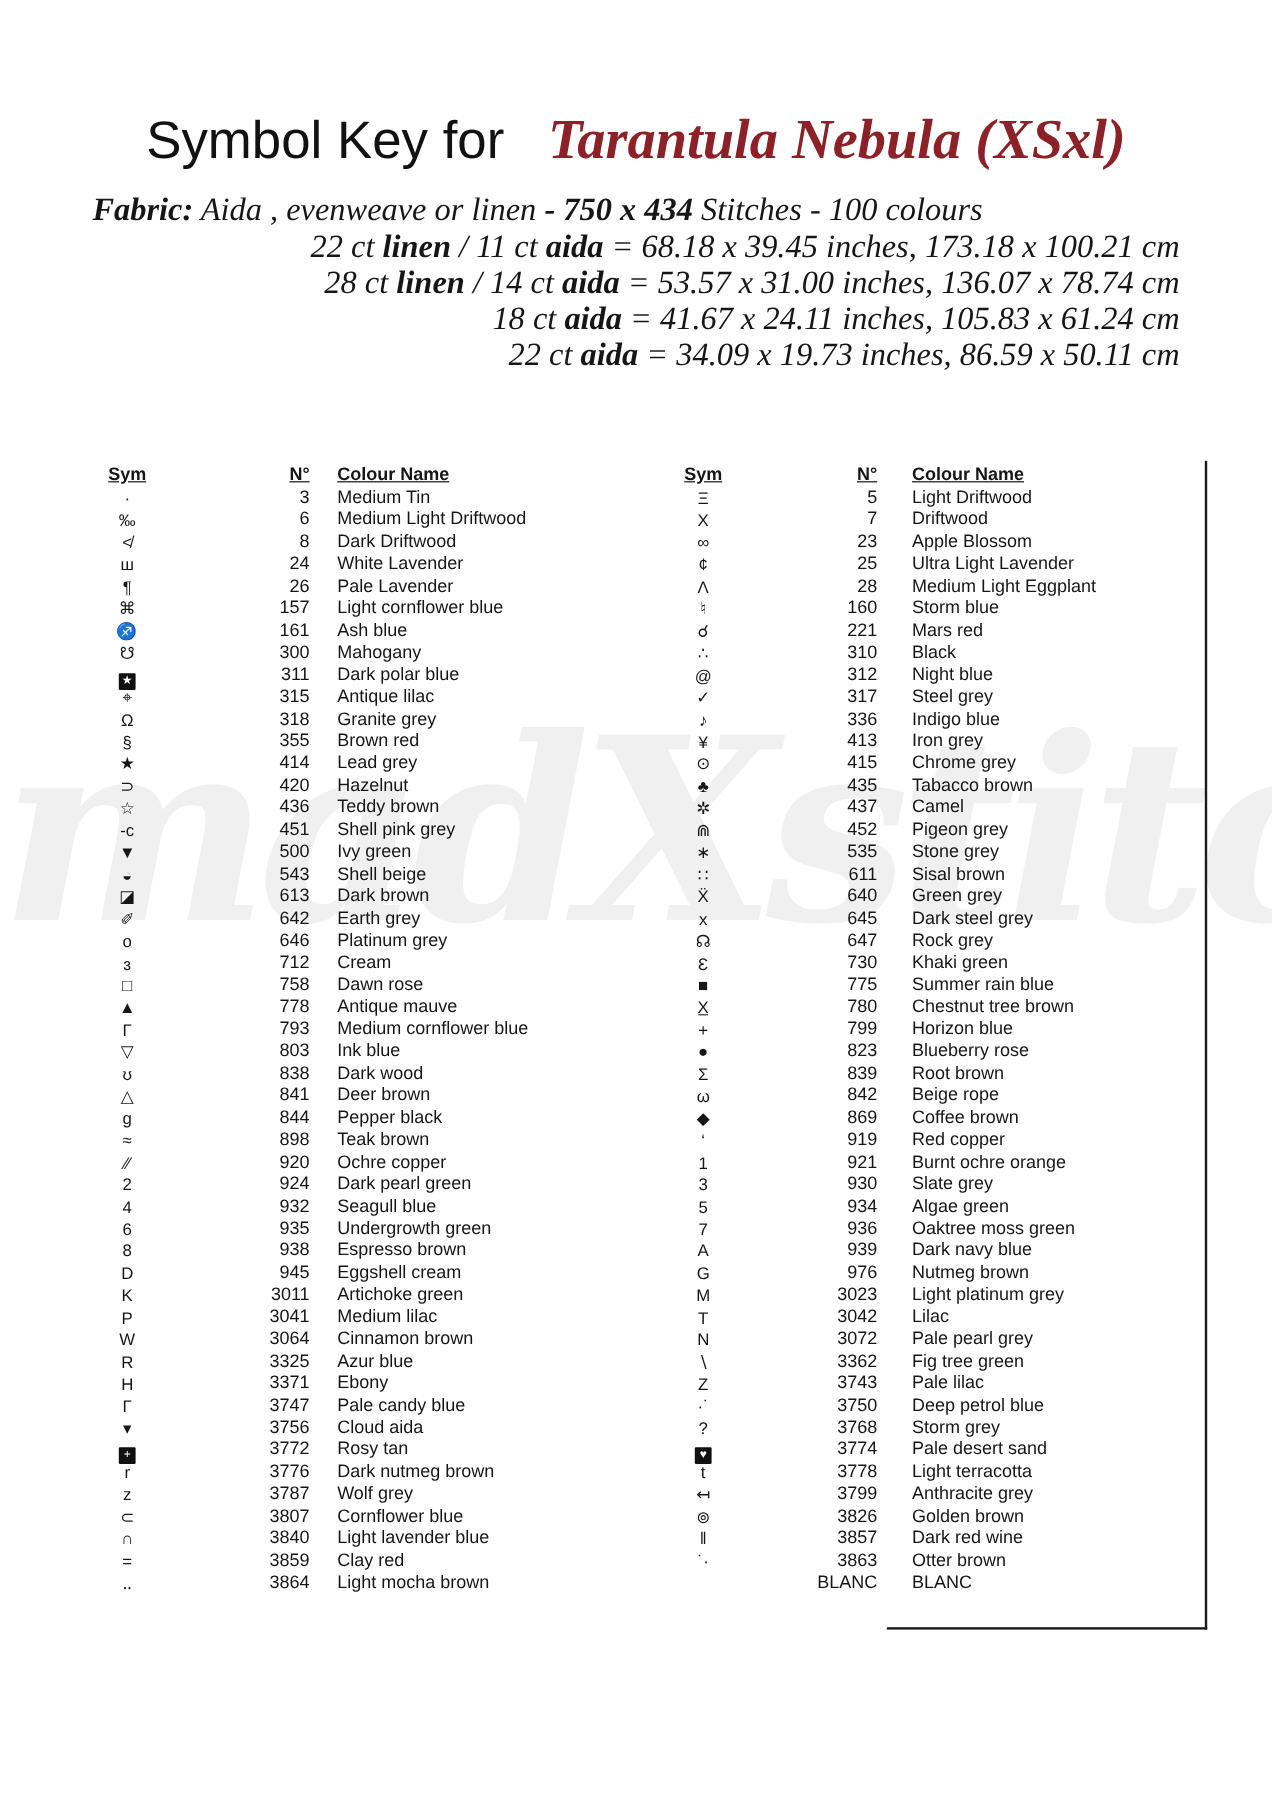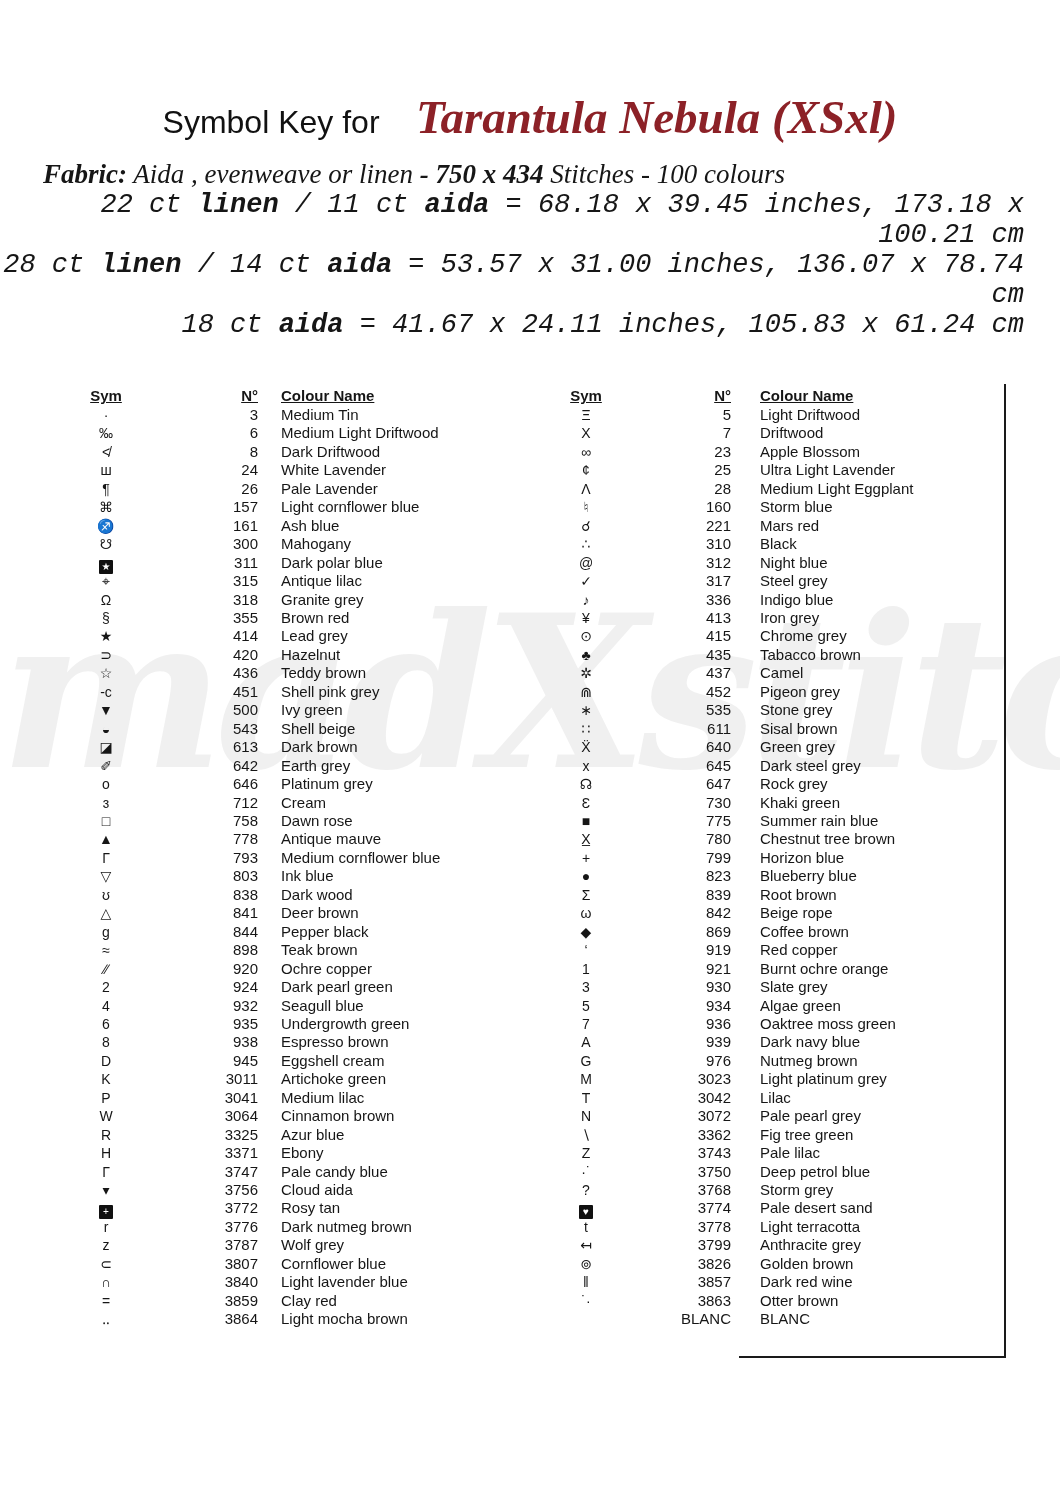--- a/index.html
+++ b/index.html
@@ -9,31 +9,31 @@
     font-family:"Liberation Sans",sans-serif;
   }
   .watermark{
     position:absolute;top:568px;left:0;width:1060px;
     font-family:"DejaVu Serif",serif;font-style:italic;font-weight:bold;
     font-size:212px;letter-spacing:-9px;white-space:nowrap;text-align:center;
     color:rgba(50,50,50,0.075);z-index:0;pointer-events:none;
   }
   .content{position:relative;z-index:1;}
   .header-line{margin:90px 0 0 0;text-align:center;white-space:nowrap;line-height:54px;}
-  .title-black{font-size:32px;color:#111;}
+  .title-black{font-size:44px;color:#111;}
   .title-red{
     font-family:"Liberation Serif",serif;font-style:italic;font-weight:700;
     font-size:47px;margin-left:32px;
   }
   .fabric-line1{
-    margin:4px 0 0 43px;font-family:"Liberation Serif",serif;font-style:italic;
+    margin:4px 0 0 77px;font-family:"Liberation Serif",serif;font-style:italic;
     font-size:27px;line-height:31px;white-space:nowrap;
   }
   .size-lines{
-    text-align:right;padding-right:36px;font-family:Liberation Mono, monospace;
+    text-align:right;padding-right:77px;font-family:Liberation Serif, serif;
     font-style:italic;font-size:27px;line-height:30px;
   }
   .b{font-weight:bold;}
   .half{position:absolute;}
   .col-left{left:62px;top:296px;width:478px;}
   .col-right{left:540px;top:296px;width:466px;}
   .thead{display:flex;height:20px;line-height:20px;font-weight:bold;font-size:15px;}
   .thead span{text-decoration:underline;}
   .trow{display:flex;height:18.46px;line-height:18.46px;font-size:15px;}
   .c-sym{width:88px;text-align:center;font-size:14px;}
@@ -60,20 +60,21 @@
   <div class="header-line">
     <span class="title-black">Symbol Key for</span>
     <span class="title-red" style="color: rgb(140, 33, 39);">Tarantula Nebula (XSxl)</span>
   </div>
 
   <div class="fabric-line1" id="fabric-line1"><span class="b">Fabric:</span><span>  Aida , evenweave or  linen </span><span class="b">- 750 x 434</span><span> Stitches - 100 colours</span></div>
   <div class="size-lines" id="size-lines">
       <div class="size-line"><span>22 ct </span><span class="b">linen</span><span> / 11 ct </span><span class="b">aida</span><span> = 68.18 x 39.45 inches, 173.18 x 100.21 cm</span></div>
       <div class="size-line"><span>28 ct </span><span class="b">linen</span><span> / 14 ct </span><span class="b">aida</span><span> = 53.57 x 31.00 inches, 136.07 x 78.74 cm</span></div>
       <div class="size-line"><span>18 ct </span><span class="b">aida</span><span>  = 41.67 x 24.11 inches, 105.83 x 61.24 cm</span></div>
+      <div class="size-line"><span>22 ct </span><span class="b">aida</span><span> = 34.09 x 19.73 inches, 86.59 x 50.11 cm</span></div>
     </div>
 
   <div class="half col-left">
     <div class="thead">
       <span class="c-sym">Sym</span>
       <span class="c-num">N°</span>
       <span class="c-name">Colour Name</span>
     </div>
     <div id="left-rows">
         <div class="trow">
@@ -457,21 +458,21 @@
           <span class="c-name">Chestnut tree brown</span>
         </div>
         <div class="trow">
           <span class="c-sym">+</span>
           <span class="c-num">799</span>
           <span class="c-name">Horizon blue</span>
         </div>
         <div class="trow">
           <span class="c-sym">●</span>
           <span class="c-num">823</span>
-          <span class="c-name">Blueberry blue</span>
+          <span class="c-name">Blueberry rose</span>
         </div>
         <div class="trow">
           <span class="c-sym">Σ</span>
           <span class="c-num">839</span>
           <span class="c-name">Root brown</span>
         </div>
         <div class="trow">
           <span class="c-sym">ω</span>
           <span class="c-num">842</span>
           <span class="c-name">Beige rope</span>

